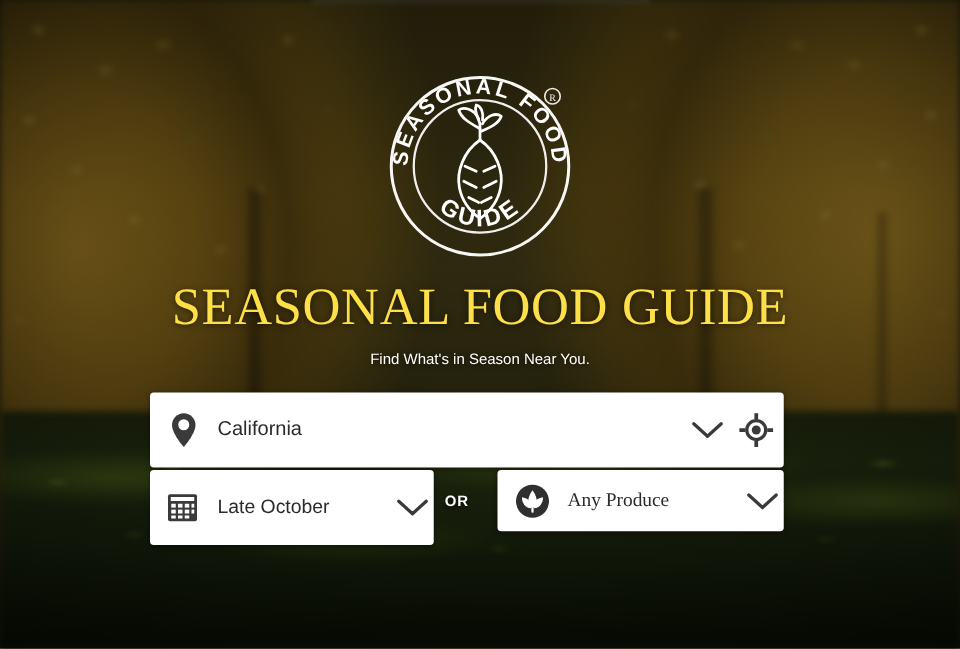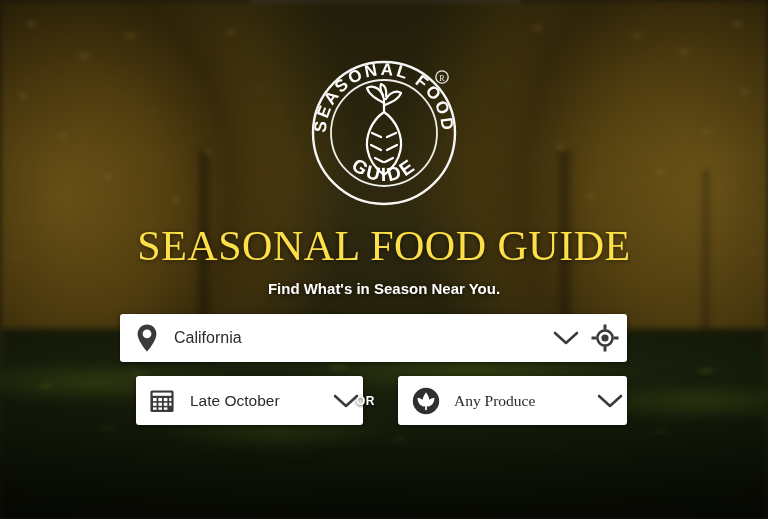--- a/index.html
+++ b/index.html
@@ -151,35 +151,35 @@
     position:absolute; left:0; right:0; top:225px;
     text-align:center;
     font-family:"Liberation Serif", serif;
     font-size:42px; font-weight:400; letter-spacing:.5px;
     color:#fde047; line-height:1;
     text-shadow:0 1px 5px rgba(0,0,0,.55);
   }
   .site-tagline {
     position:absolute; left:0; right:0; top:280px;
     text-align:center;
-    font-size:15px; font-weight:700; color:#ffffff;
+    font-size:12px; font-weight:400; color:#ffffff;
     text-shadow:0 1px 4px rgba(0,0,0,.6);
   }
 
   
   .field {
     position:absolute;
     background:#ffffff;
     border-radius:3px;
     box-shadow:0 1px 4px rgba(0,0,0,.45);
     display:flex; align-items:center;
   }
 
-  #location-field { left:120px; top:314px; width:507px; height:48px; }
-  #date-field     { left:120px; top:376px; width:227px; height:49px;margin-left:16px; }
+  #location-field { left:120px; top:314px; width:507px; height:60px; }
+  #date-field     { left:120px; top:376px; width:227px; height:60px; }
   #produce-field  { left:398px; top:376px; width:229px; height:49px;font-family:Liberation Serif, serif; }
 
   .field .lead-icon { flex:0 0 auto; display:flex; align-items:center; justify-content:center; }
   #location-field .lead-icon { width:46px; margin-left:4px; }
   #date-field    .lead-icon { width:44px; margin-left:4px; }
   #produce-field .lead-icon { width:44px; margin-left:6px; }
 
   .field .value {
     flex:1 1 auto;
     font-size:16px; color:#2b2b2b;

